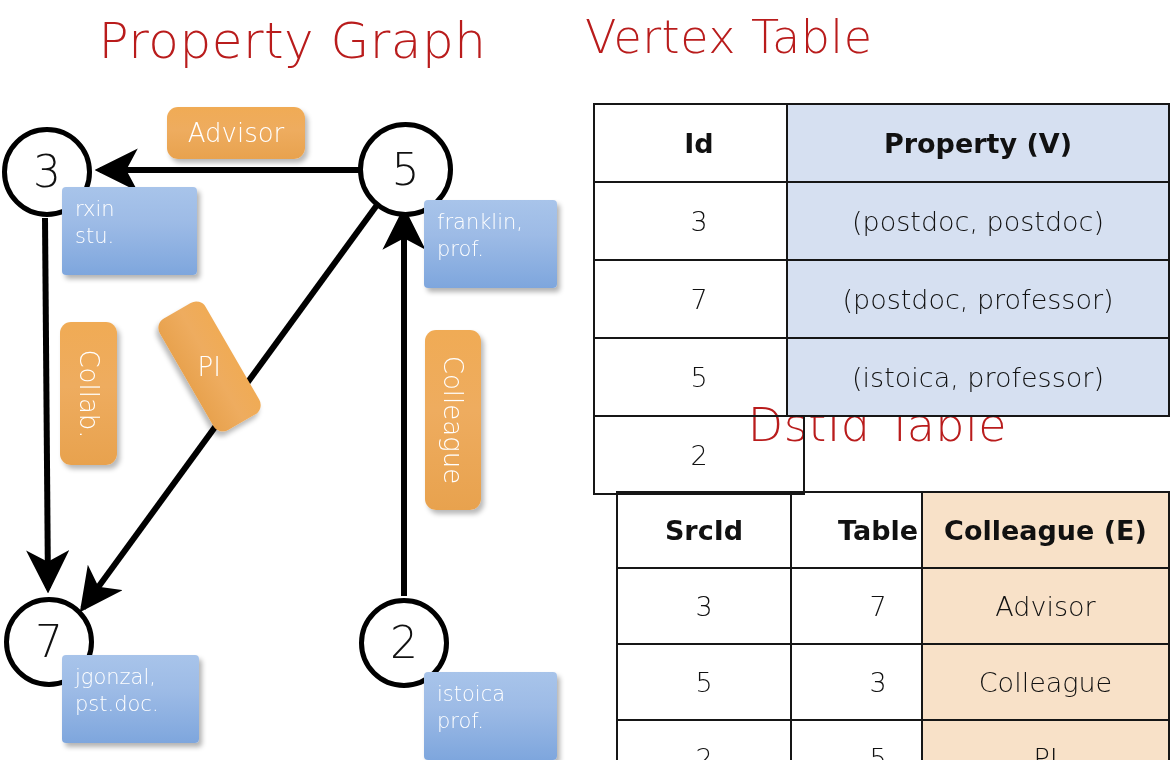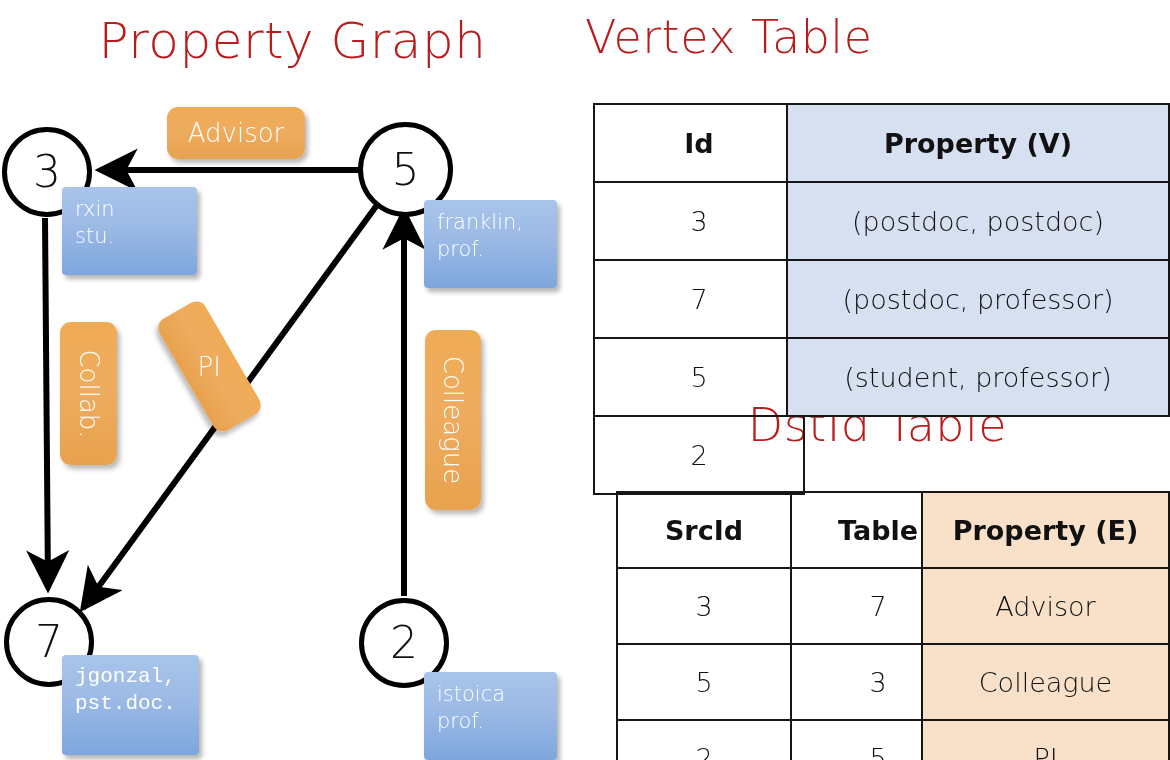--- a/index.html
+++ b/index.html
@@ -180,21 +180,21 @@
     <span>7</span>
   </div>
   <div class="node-circle" style="left:359px; top:598px; width:90px;  height:90px;">
     <span>2</span>
   </div>
 
   <div class="prop-box" style="left:62px;  top:187px; width:135px; height:88px;">rxin
 stu.</div>
   <div class="prop-box" style="left:424px; top:200px; width:133px; height:88px;">franklin,
 prof.</div>
-  <div class="prop-box" style="left:62px;  top:655px; width:137px; height:100px;font-family:Liberation Mono, monospace;">jgonzal,
+  <div class="prop-box" style="left:62px;  top:655px; width:137px; height:88px;">jgonzal,
 pst.doc.</div>
   <div class="prop-box" style="left:424px; top:672px; width:133px; height:88px;">istoica
 prof.</div>
 
   <div class="edge-label" style="left:167px; top:107px; width:138px; height:52px;">
     <span>Advisor</span>
   </div>
 
   <div class="edge-label" style="left:60px; top:322px; width:57px; height:143px;">
     <span class="lbl-v">Collab.</span>
@@ -234,21 +234,21 @@
       <tr>
     <th>Property (V)</th>
   </tr>
   <tr>
     <td>(postdoc, postdoc)</td>
   </tr>
   <tr>
     <td>(postdoc, professor)</td>
   </tr>
   <tr>
-    <td>(student, professor)</td>
+    <td>(istoica, professor)</td>
   </tr>
 </tbody>
   </table>
 
 <table class="tbl" id="edge-src-table">
   <tbody>
       <tr>
     <th>SrcId</th>
     <th>Table</th>
   </tr>
@@ -267,21 +267,21 @@
   <tr>
     <td>5</td>
     <td>7</td>
   </tr>
 </tbody>
   </table>
 
 <table class="tbl" id="edge-prop-table">
   <tbody>
       <tr>
-    <th>Property (E)</th>
+    <th>Colleague (E)</th>
   </tr>
   <tr>
     <td>Advisor</td>
   </tr>
   <tr>
     <td>Colleague</td>
   </tr>
   <tr>
     <td>PI</td>
   </tr>

